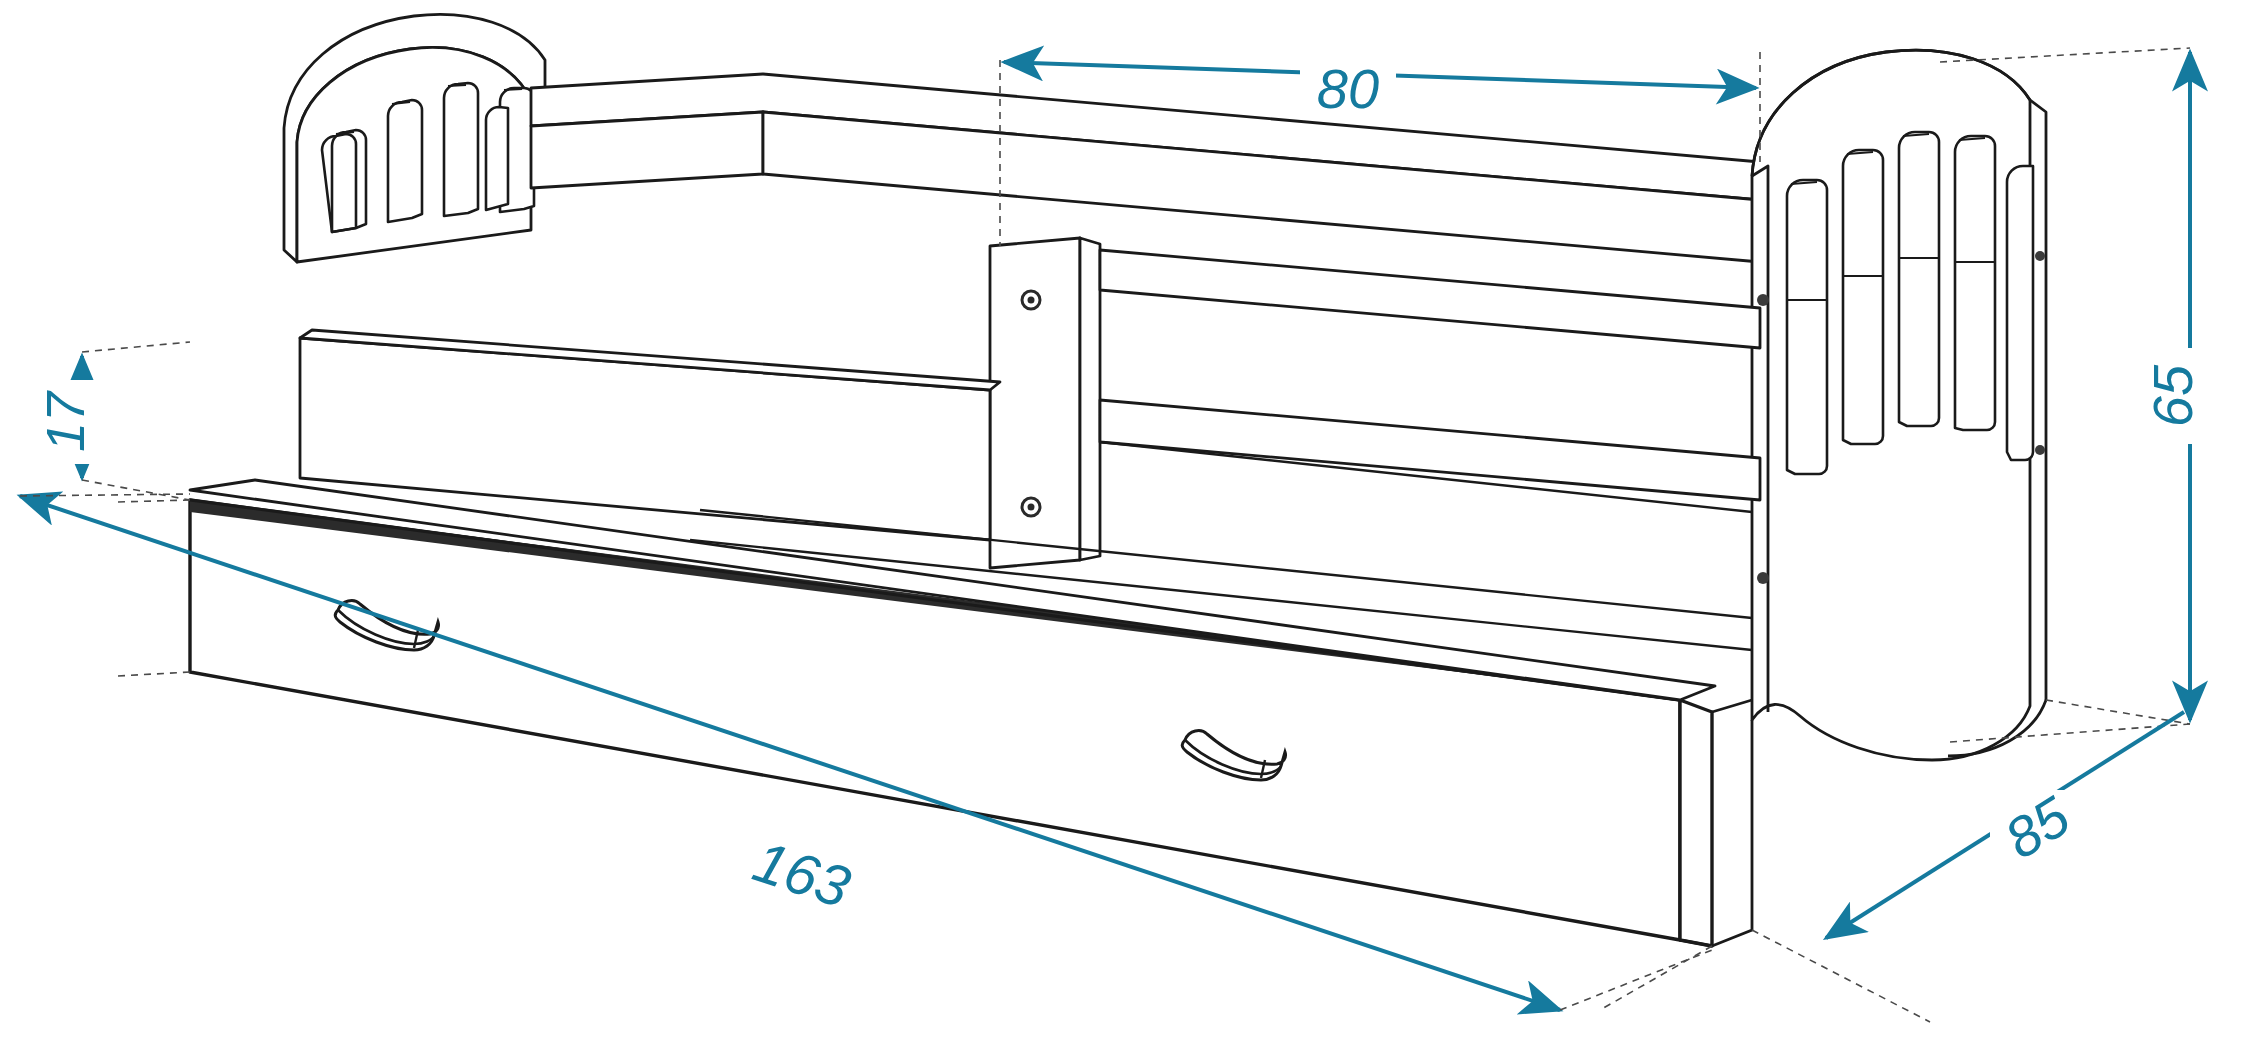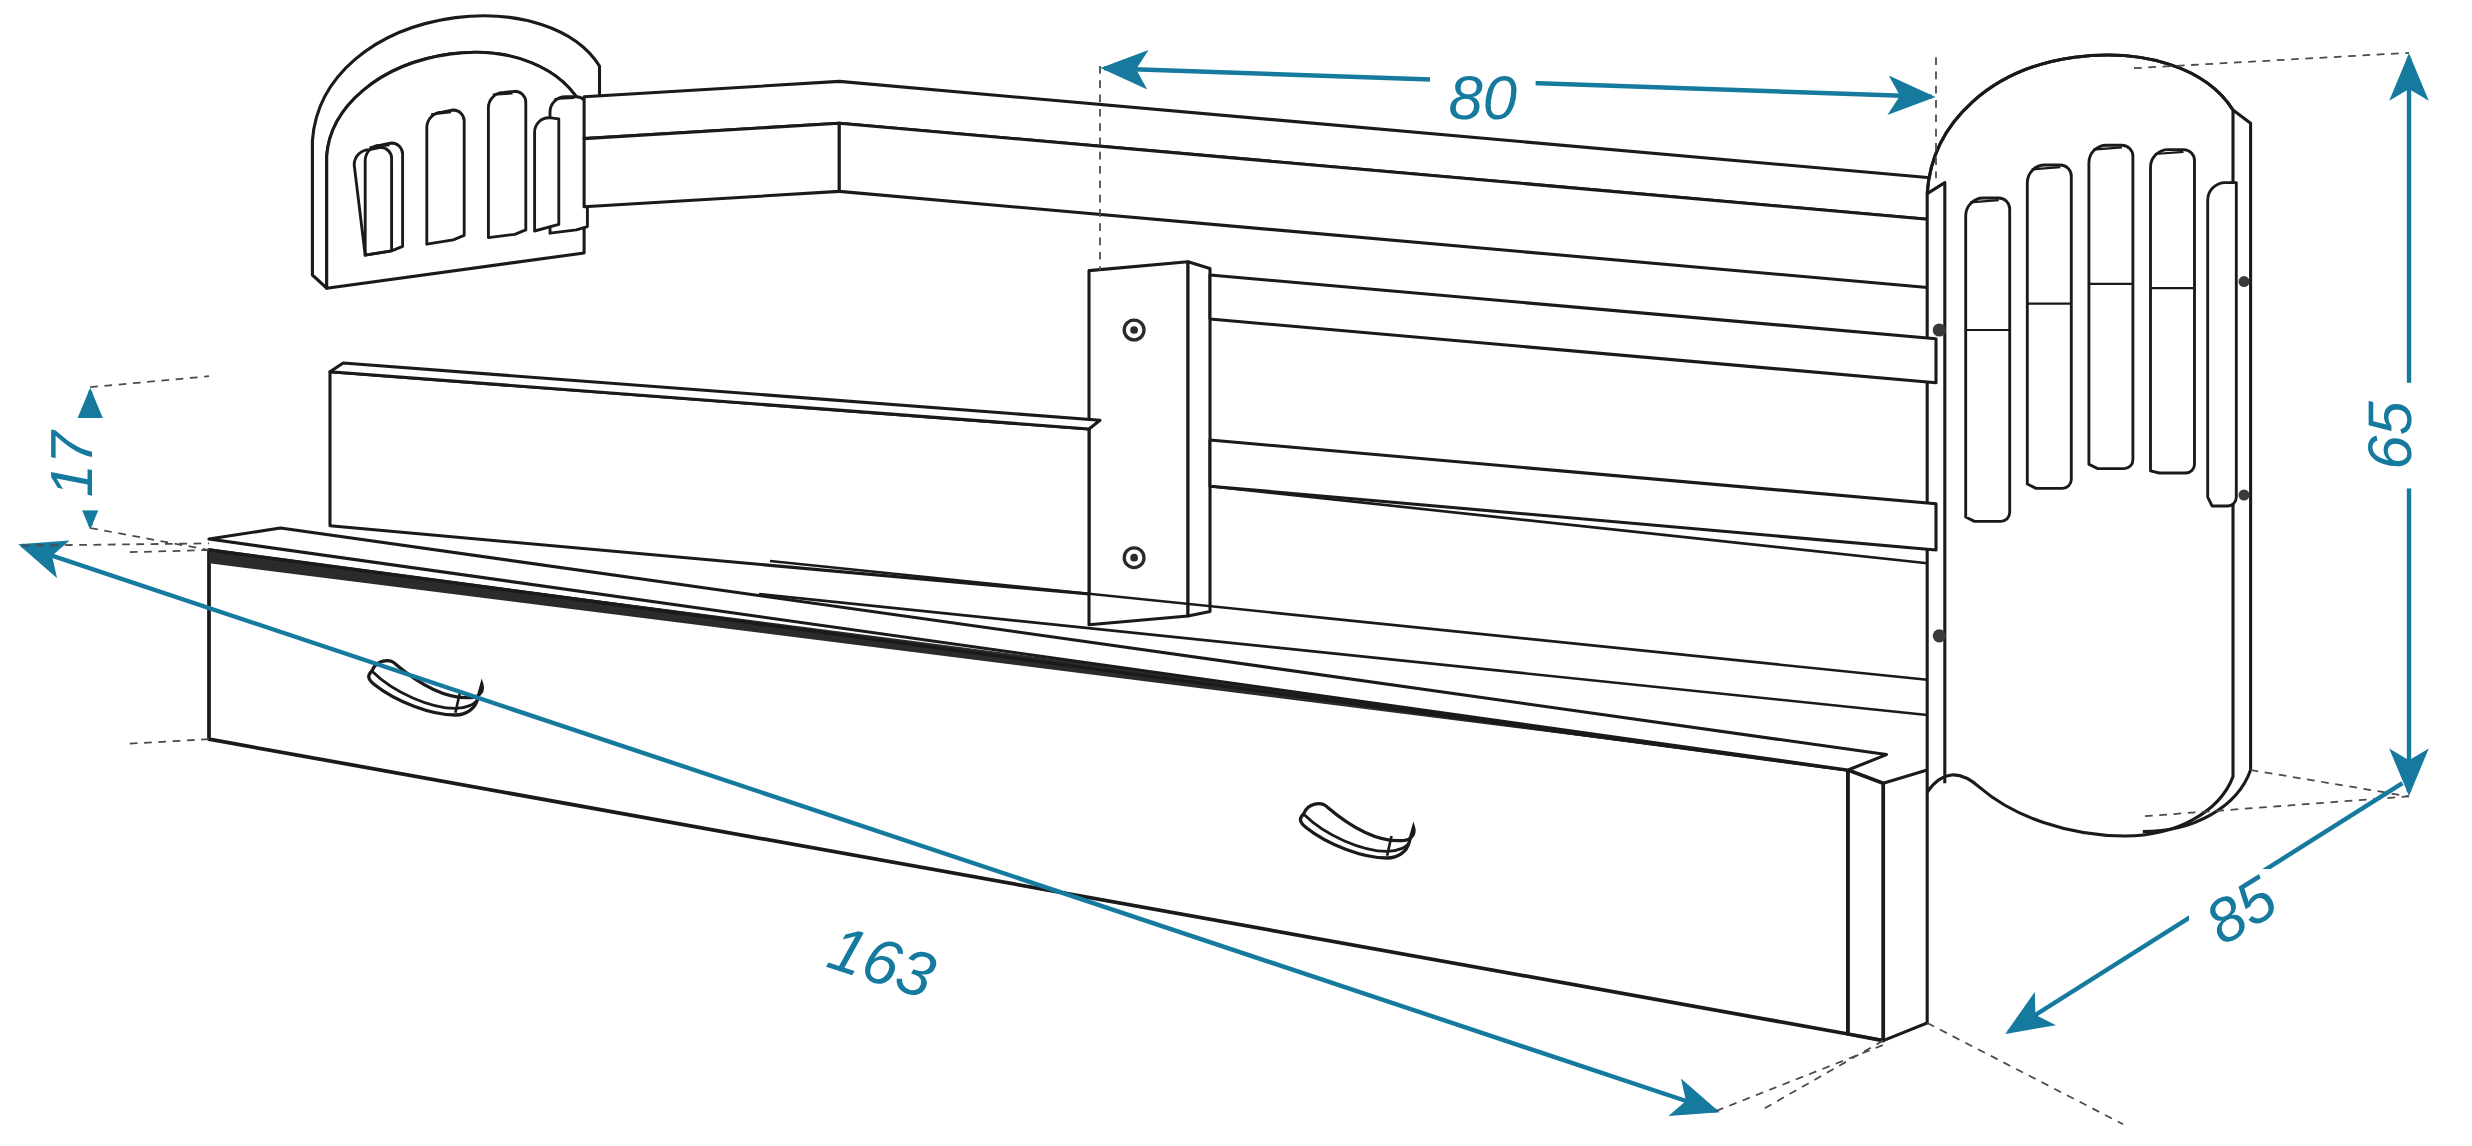--- a/index.html
+++ b/index.html
@@ -1,17 +1,17 @@
 <!DOCTYPE html>
 <html><head>
 <meta charset="utf-8">
 <style>
   html,body{margin:0;padding:0;background:#ffffff;}
   body{width:2247px;height:1042px;overflow:hidden;font-family:"Liberation Sans",sans-serif;}
-  #stage{position:relative;width:2247px;height:1042px;background:#fef9c3;}
+  #stage{position:relative;width:2247px;height:1042px;background:#737373;}
   svg{display:block;}
   .dimtext{font-family:"Liberation Sans",sans-serif;font-weight:400;font-style:italic;}
 </style>
 </head>
 <body>
 
 <div id="stage">
 
 <svg width="2247" height="1042" viewBox="0 0 2247 1042" xmlns="http://www.w3.org/2000/svg">
 

